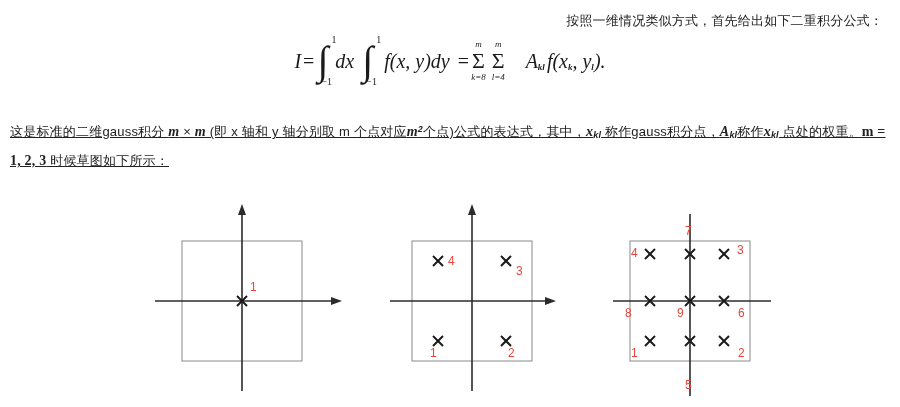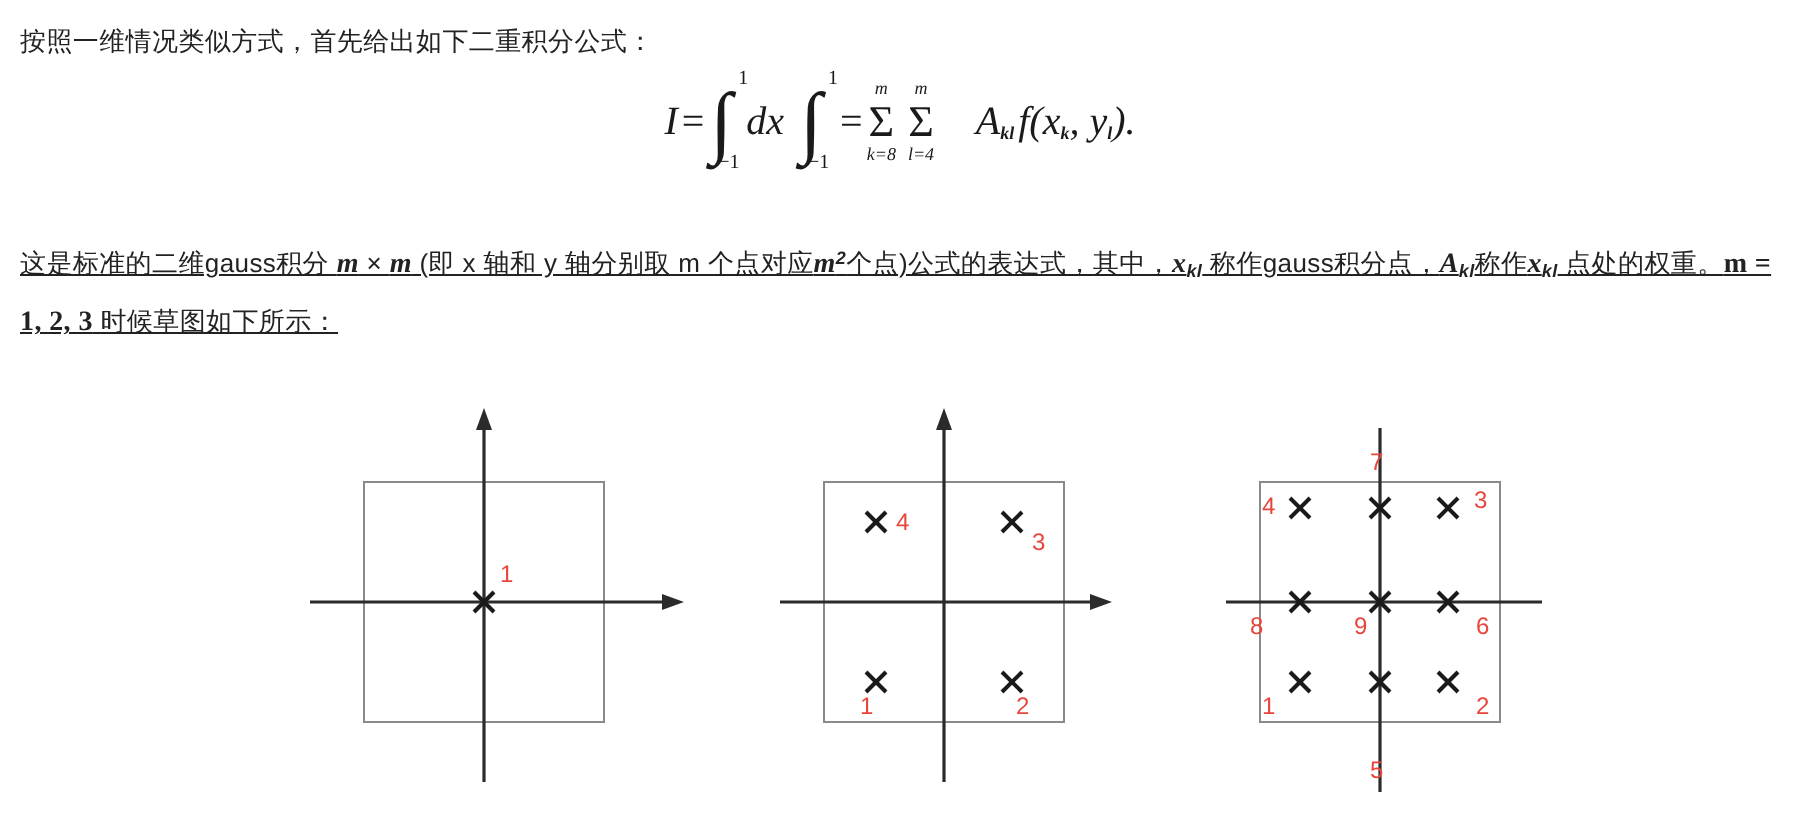--- a/index.html
+++ b/index.html
@@ -19,21 +19,21 @@
     width: 900px;
     height: 407px;
   }
   .para {
     position: absolute;
     font-size: 13px;
     line-height: 26px;
     color: #222;
     letter-spacing: 0.2px;
   }
-  #para1 { top: 8px; left: 10px; width: 860px; }
+  #para1 { top: 8px; left: 23px; width: 860px; text-align: right; }
   #para2 { top: 116px; left: 10px; width: 880px; text-decoration: underline; }
 
   .mathvar {
     font-family: "Liberation Serif", serif;
     font-style: italic;
     font-weight: bold;
     font-size: 14px;
   }
   .mathvar.up { font-style: normal; }
   .sub {
@@ -160,20 +160,21 @@
         <span class="lim-top">1</span>
         <span class="sym">∫</span>
         <span class="lim-bot">−1</span>
       </span>
       <span class="ital" style="margin-left:4px">dx</span>
       <span class="intg" style="margin-left:6px">
         <span class="lim-top">1</span>
         <span class="sym">∫</span>
         <span class="lim-bot">−1</span>
       </span>
+      <span class="ital" style="margin-left:8px">f(x, y)dy</span>
       <span style="margin-left:6px">=</span>
       <span class="bigsig">
         <span class="sg-top">m</span>
         <span class="sg">Σ</span>
         <span class="sg-bot">k=8</span>
       </span>
       <span class="bigsig" style="margin-left:4px">
         <span class="sg-top">m</span>
         <span class="sg">Σ</span>
         <span class="sg-bot">l=4</span>

